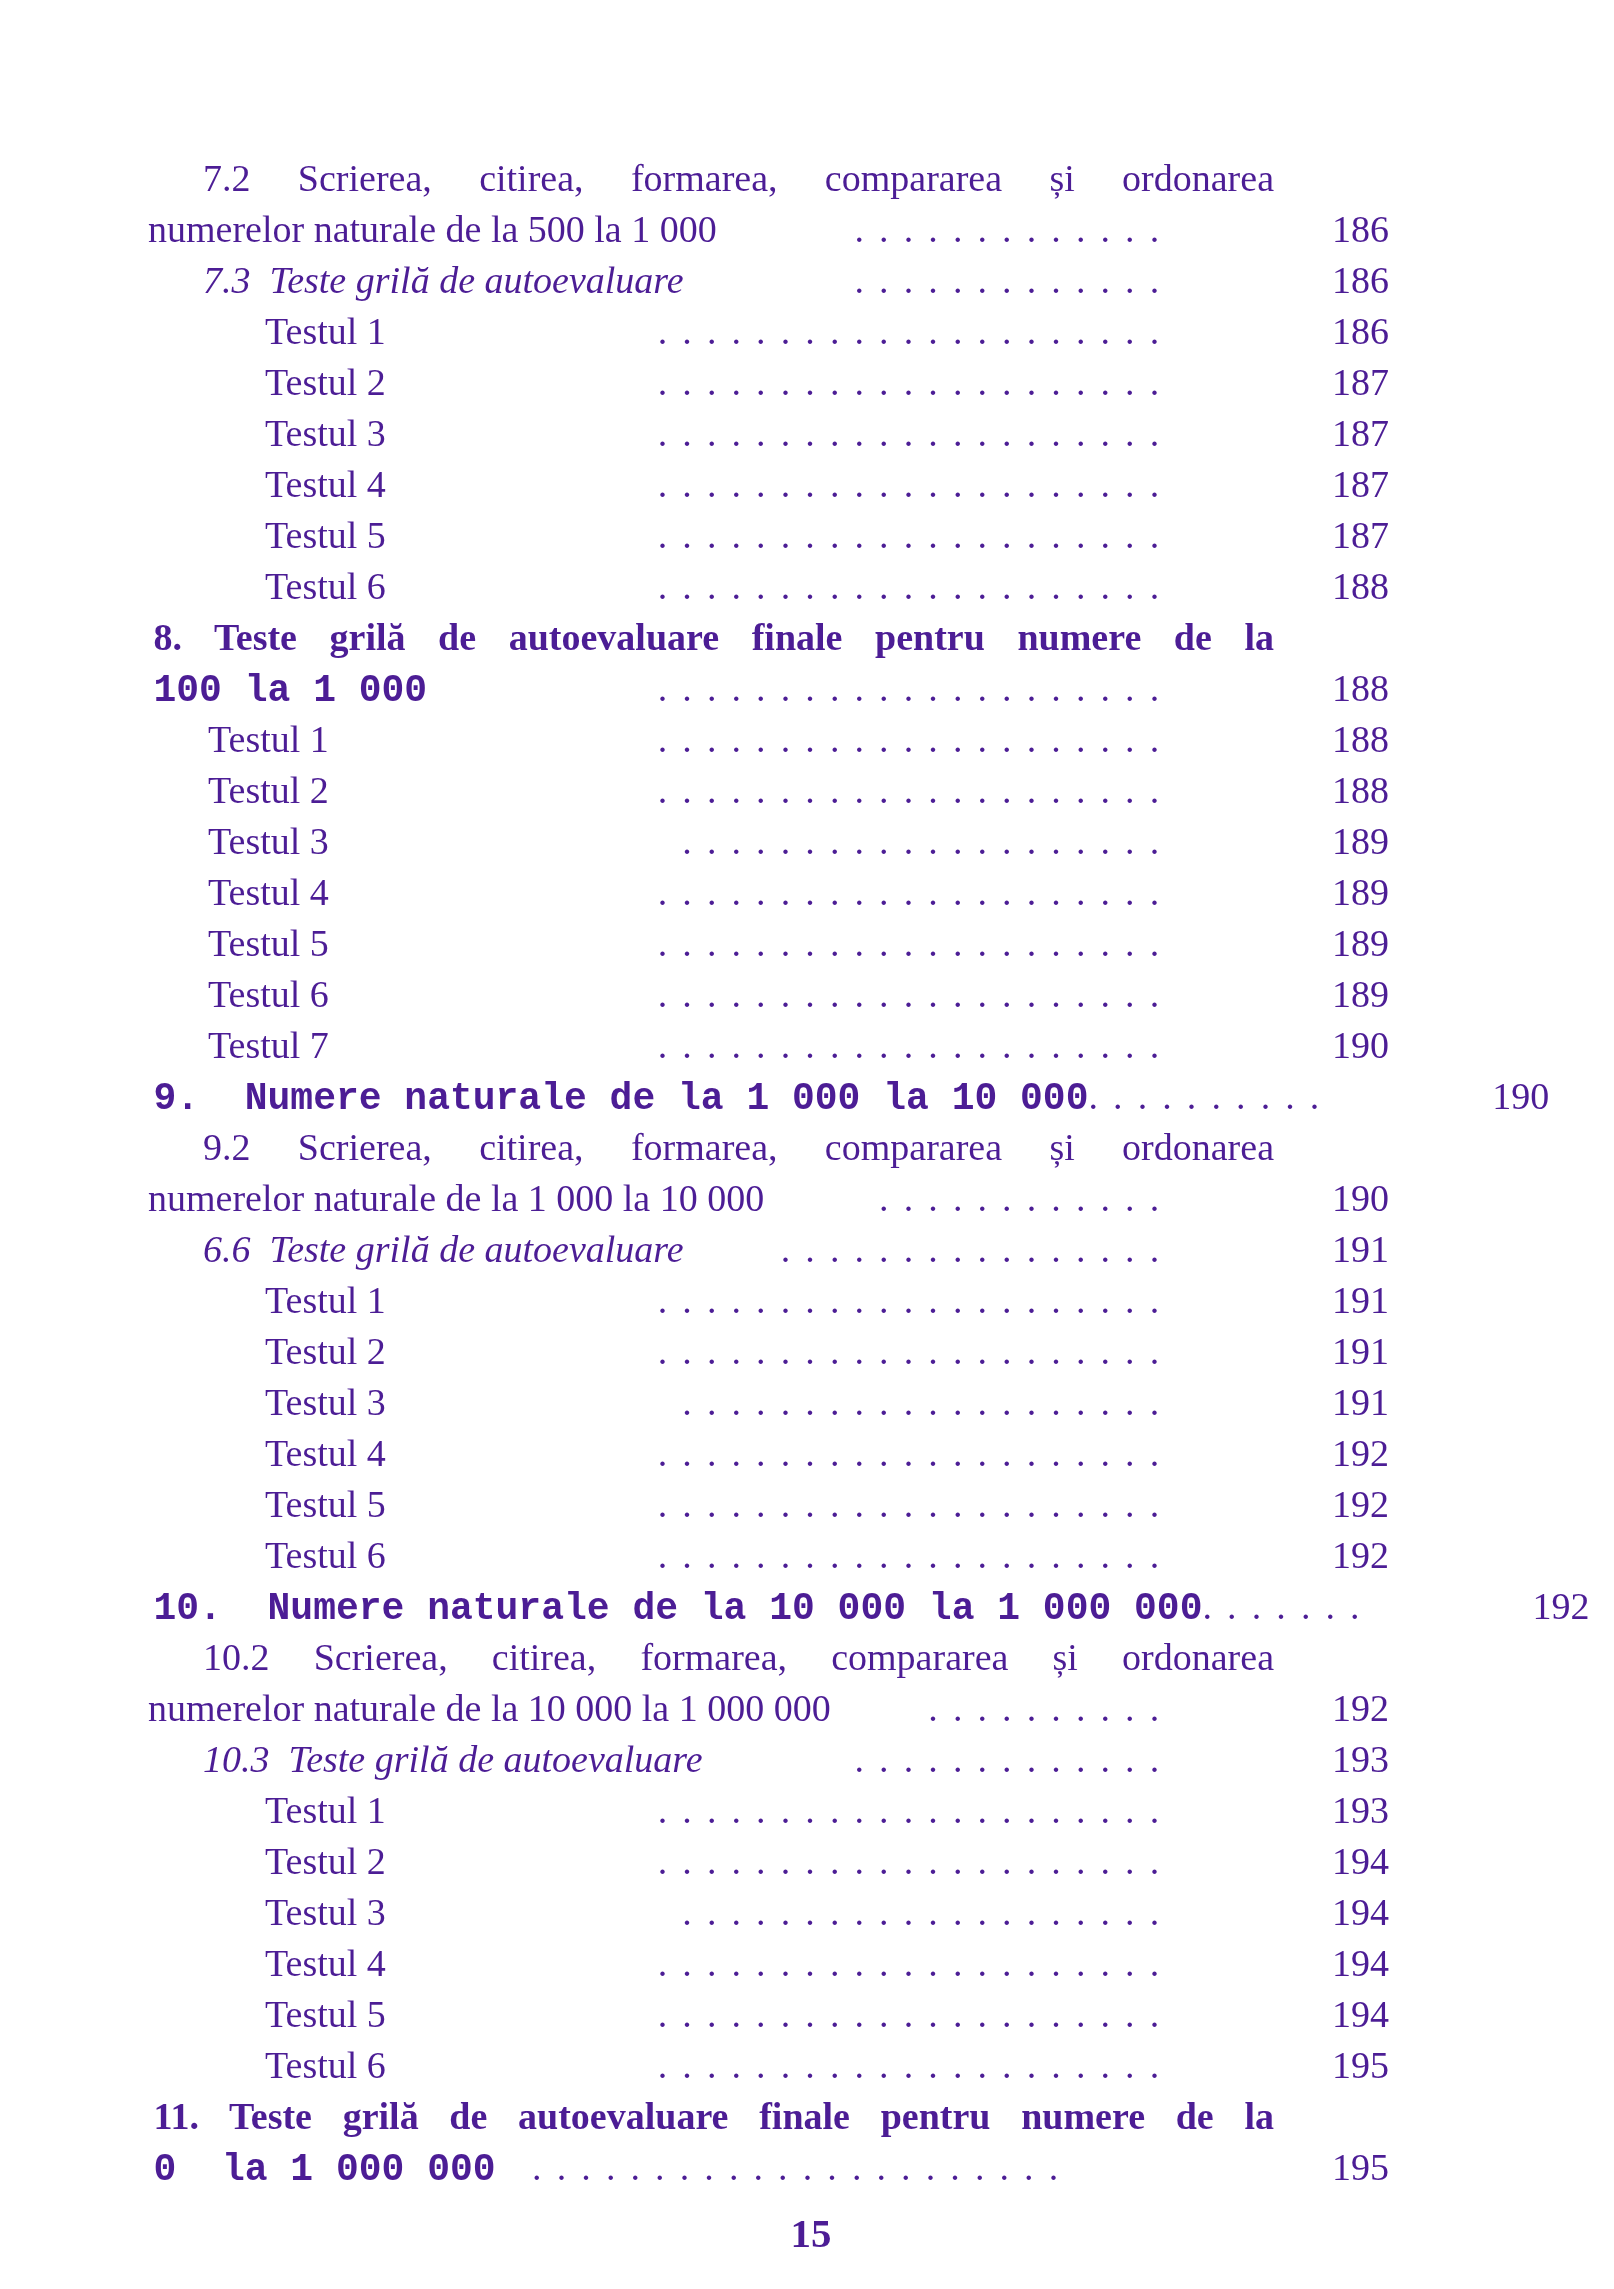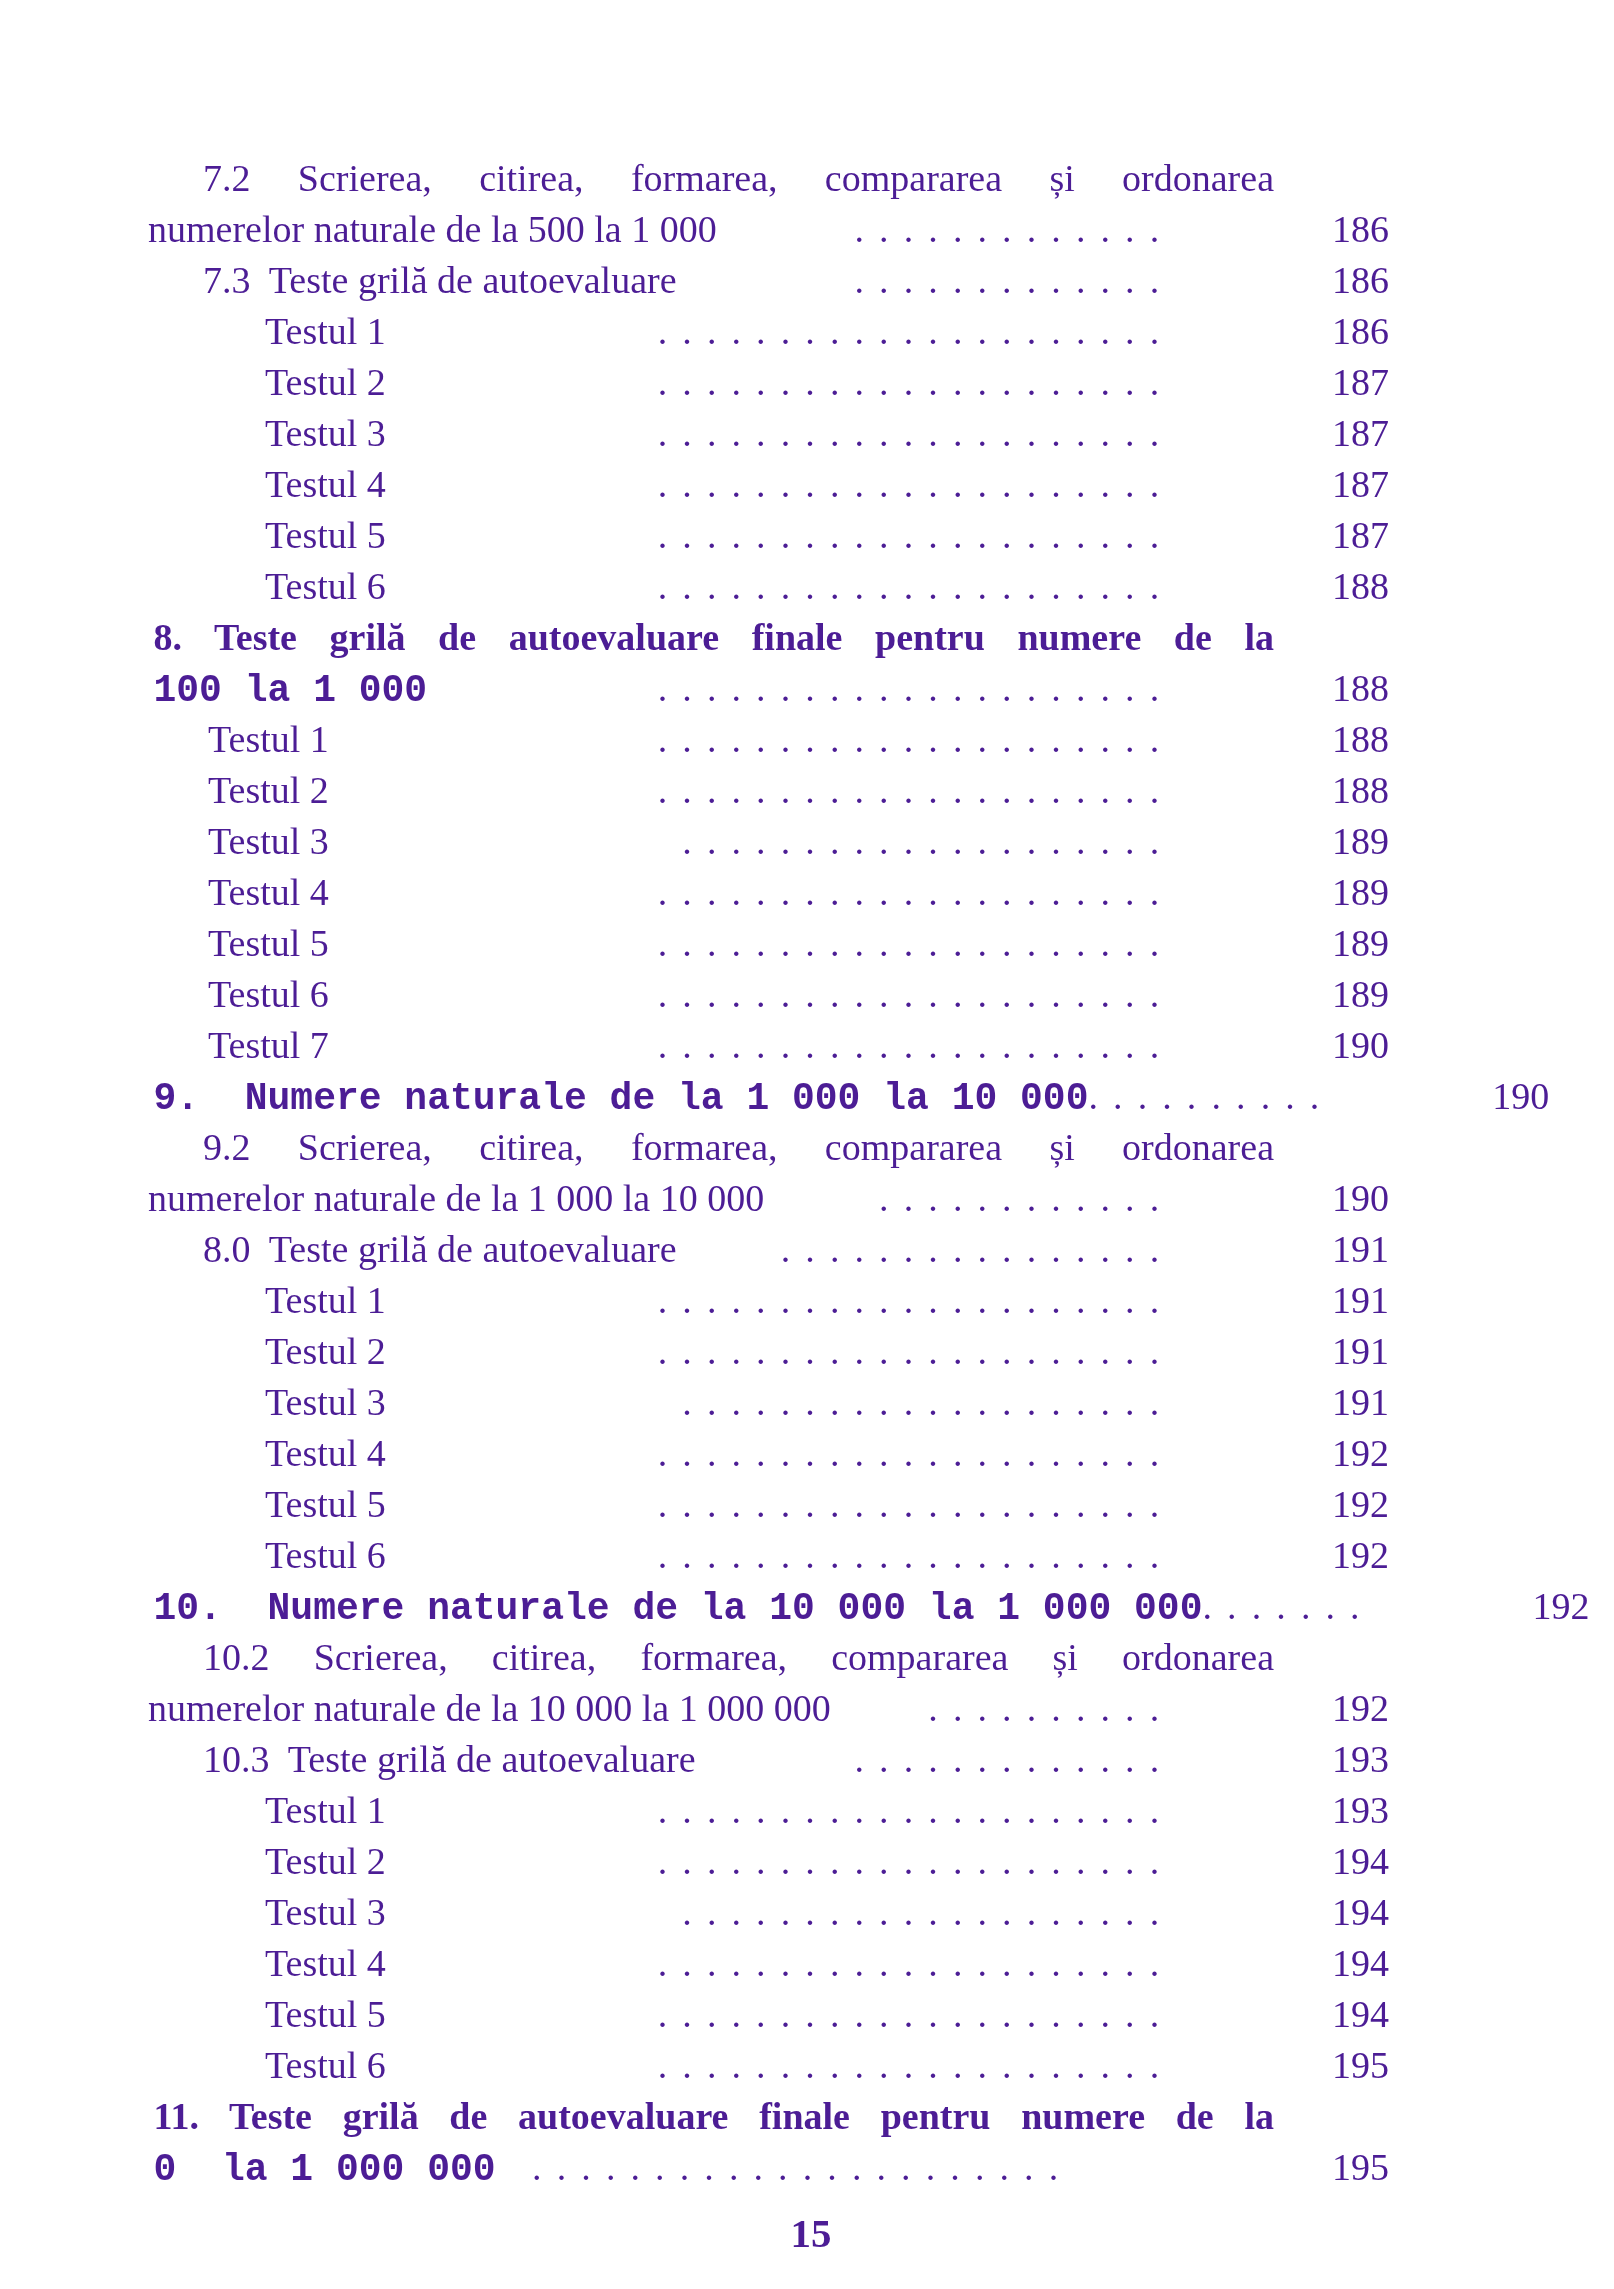--- a/index.html
+++ b/index.html
@@ -40,21 +40,21 @@
     letter-spacing: 2.8px;
     flex: 0 0 auto;
   }
   .pg {
     width: 88px;
     flex: 0 0 auto;
     text-align: right;
     font-weight: 400;
   }
   
-  .r-sub .label      { padding-left: 55px; }
+  .r-sub .label      { padding-left: 55px; font-style: italic; }
   .r-testd .label    { padding-left: 117px; }
   .r-testm .label    { padding-left: 60px; }
   .r-cont .label     { padding-left: 0; }
   .r-sec .label,
   .r-seccont .label  { padding-left: 5.5px; font-family: Liberation Mono, monospace; }
   
   .r-sec .label,
   .r-secfirst .label,
   .r-seccont .label  { font-weight: 700; }
   
@@ -179,21 +179,21 @@
       </div>
       <div class="row r-subfirst">
         <span class="label">9.2  Scrierea, citirea, formarea, compararea și ordonarea</span>
       </div>
       <div class="row r-cont">
         <span class="label">numerelor naturale de la 1 000 la 10 000</span>
         <span class="dots">. . . . . . . . . . . .</span>
         <span class="pg">190</span>
       </div>
       <div class="row r-sub">
-        <span class="label">8.0  Teste grilă de autoevaluare</span>
+        <span class="label">6.6  Teste grilă de autoevaluare</span>
         <span class="dots">. . . . . . . . . . . . . . . .</span>
         <span class="pg">191</span>
       </div>
       <div class="row r-testd">
         <span class="label">Testul 1</span>
         <span class="dots">. . . . . . . . . . . . . . . . . . . . .</span>
         <span class="pg">191</span>
       </div>
       <div class="row r-testd">
         <span class="label">Testul 2</span>

